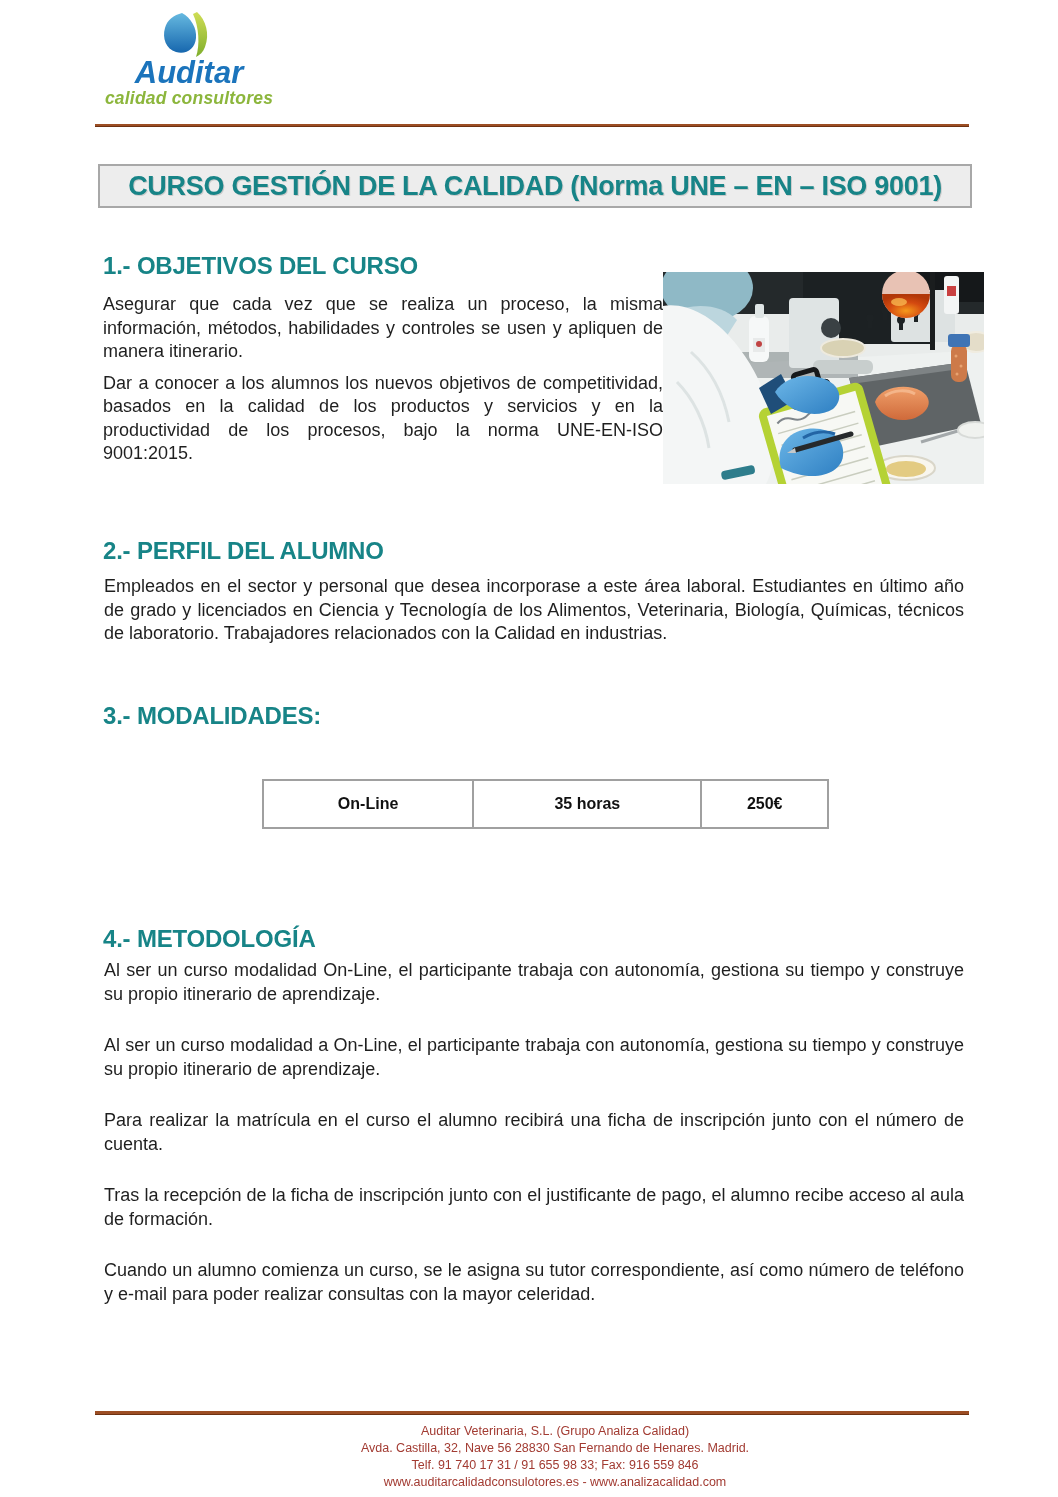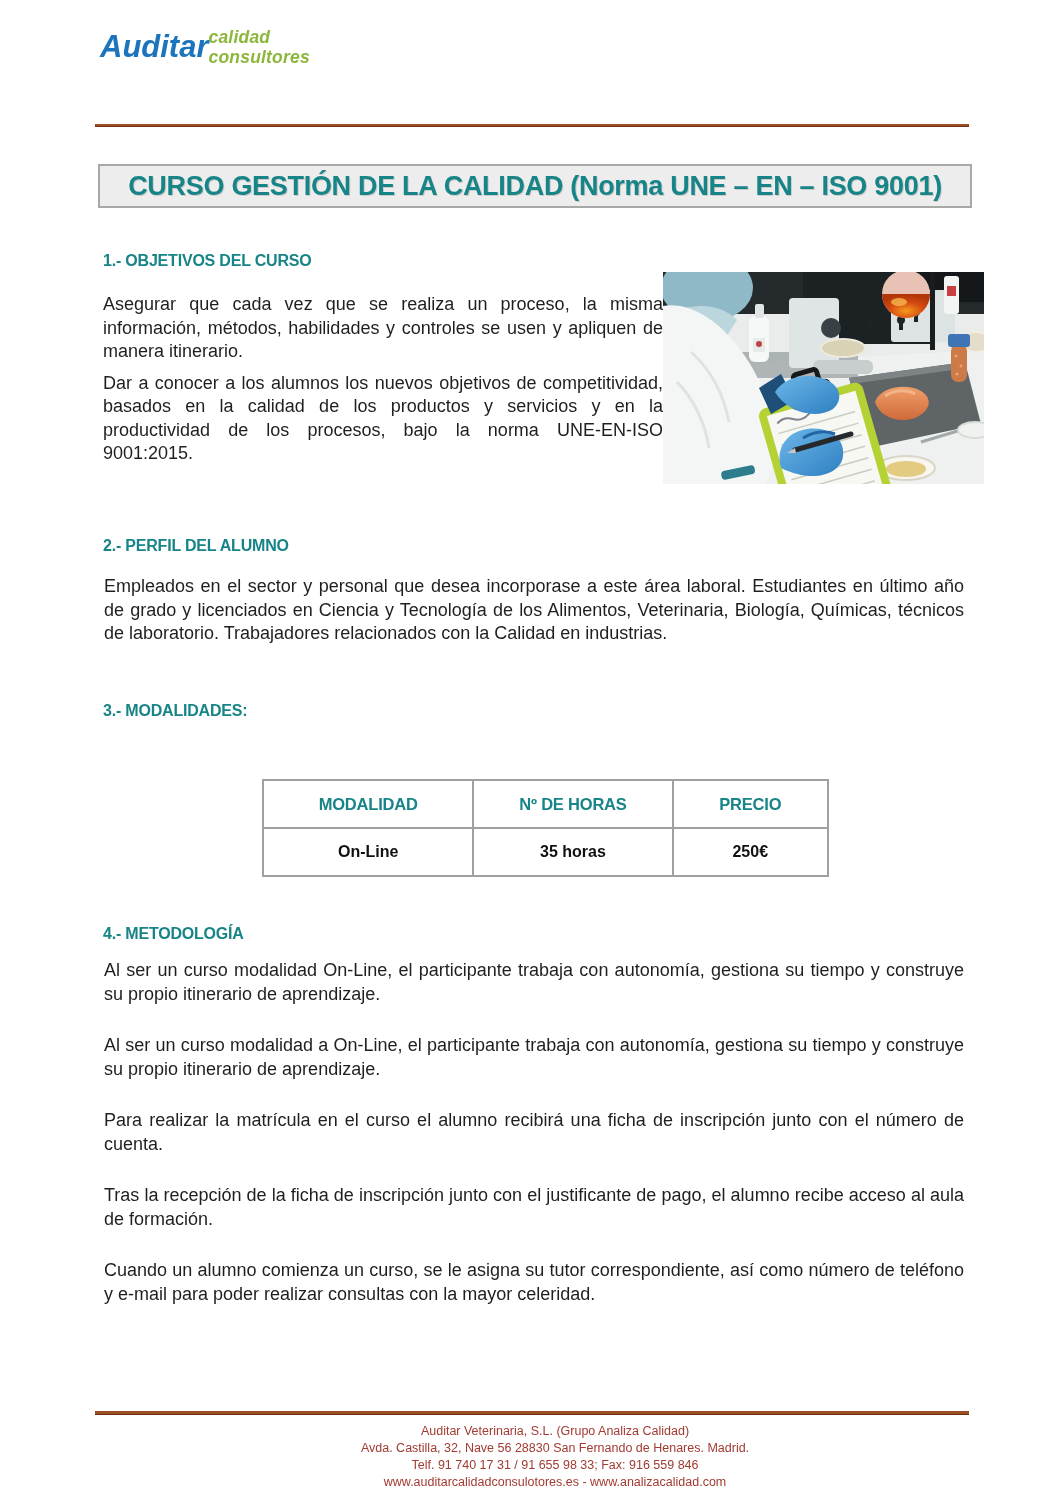--- a/index.html
+++ b/index.html
@@ -13,32 +13,32 @@
     --table_border:#A0A0A0;
     --body_text:#1F1F1F;
   }
   *{margin:0;padding:0;box-sizing:border-box;}
   html,body{background:#ffffff;}
   body{font-family:"Liberation Sans",sans-serif;color:var(--body_text);}
   #page{position:relative;width:1058px;height:1497px;margin:0 auto;background:#ffffff;overflow:hidden;}
   .abs{position:absolute;}
 
   
-  .logo{left:100px;top:24px;width:178px;display:flex;flex-direction:row;align-items:center;}
+  .logo{left:100px;top:12px;width:178px;display:flex;flex-direction:column;align-items:center;}
   .logo .brand{font-style:italic;font-weight:bold;font-size:31px;line-height:30px;color:var(--logo_blue);letter-spacing:0;}
   .logo .tagline{font-style:italic;font-weight:bold;font-size:17.5px;line-height:20px;color:var(--logo_green);letter-spacing:.2px;}
 
   .rule{left:95px;width:874px;height:3px;background:var(--rule_brown);border-bottom:1px solid #6e3212;}
 
   .title-bar{left:98px;top:164px;width:874px;height:44px;background:var(--title_bg);
     border:2px solid var(--title_border);display:flex;align-items:center;justify-content:center;}
   .title-bar span{font-size:27px;font-weight:bold;color:var(--teal);white-space:nowrap;letter-spacing:-0.3px;
     text-shadow:1px 1px 0 rgba(140,140,140,.35);}
 
-  h2.sec{left:103px;font-size:16px;font-weight:bold;color:var(--teal);letter-spacing:-0.2px;text-align:center;}
+  h2.sec{left:103px;font-size:24px;font-weight:bold;color:var(--teal);letter-spacing:-0.2px;text-align:center;}
 
   .body-col p{font-size:18px;line-height:23.5px;text-align:justify;color:var(--body_text);}
   .col-narrow{left:103px;top:293px;width:560px;}
   .col-narrow p + p{margin-top:8px;}
   .col-wide{left:86px;width:860px;margin-left:18px;}
   .meto p{margin-bottom:28px;}
 
   .photo{left:663px;top:272px;width:321px;height:212px;display:block;}
 
   table.modal{left:262px;top:779px;width:567px;border-collapse:collapse;background:#fff;}
@@ -180,25 +180,20 @@
   </div>
 
   <h2 class="abs sec" style="top:537px">2.- PERFIL DEL ALUMNO</h2>
   <div class="abs body-col col-wide" style="top:575px">
     <p>Empleados en el sector y personal que desea incorporase a este área laboral. Estudiantes en último año de grado y licenciados en Ciencia y Tecnología de los Alimentos, Veterinaria, Biología, Químicas, técnicos de laboratorio. Trabajadores relacionados con la Calidad en industrias.</p>
   </div>
 
   <h2 class="abs sec" style="top:702px">3.- MODALIDADES:</h2>
   <table class="abs modal">
     <tbody>
-        <tr>
-      <th class="cw1">MODALIDAD</th>
-      <th class="cw2">Nº DE HORAS</th>
-      <th class="cw3">PRECIO</th>
-    </tr>
     <tr>
       <td>On-Line</td>
       <td>35 horas</td>
       <td>250€</td>
     </tr>
   </tbody>
     </table>
 
   <h2 class="abs sec" style="top:925px">4.- METODOLOGÍA</h2>
   <div class="abs body-col col-wide meto" style="top:959px">

